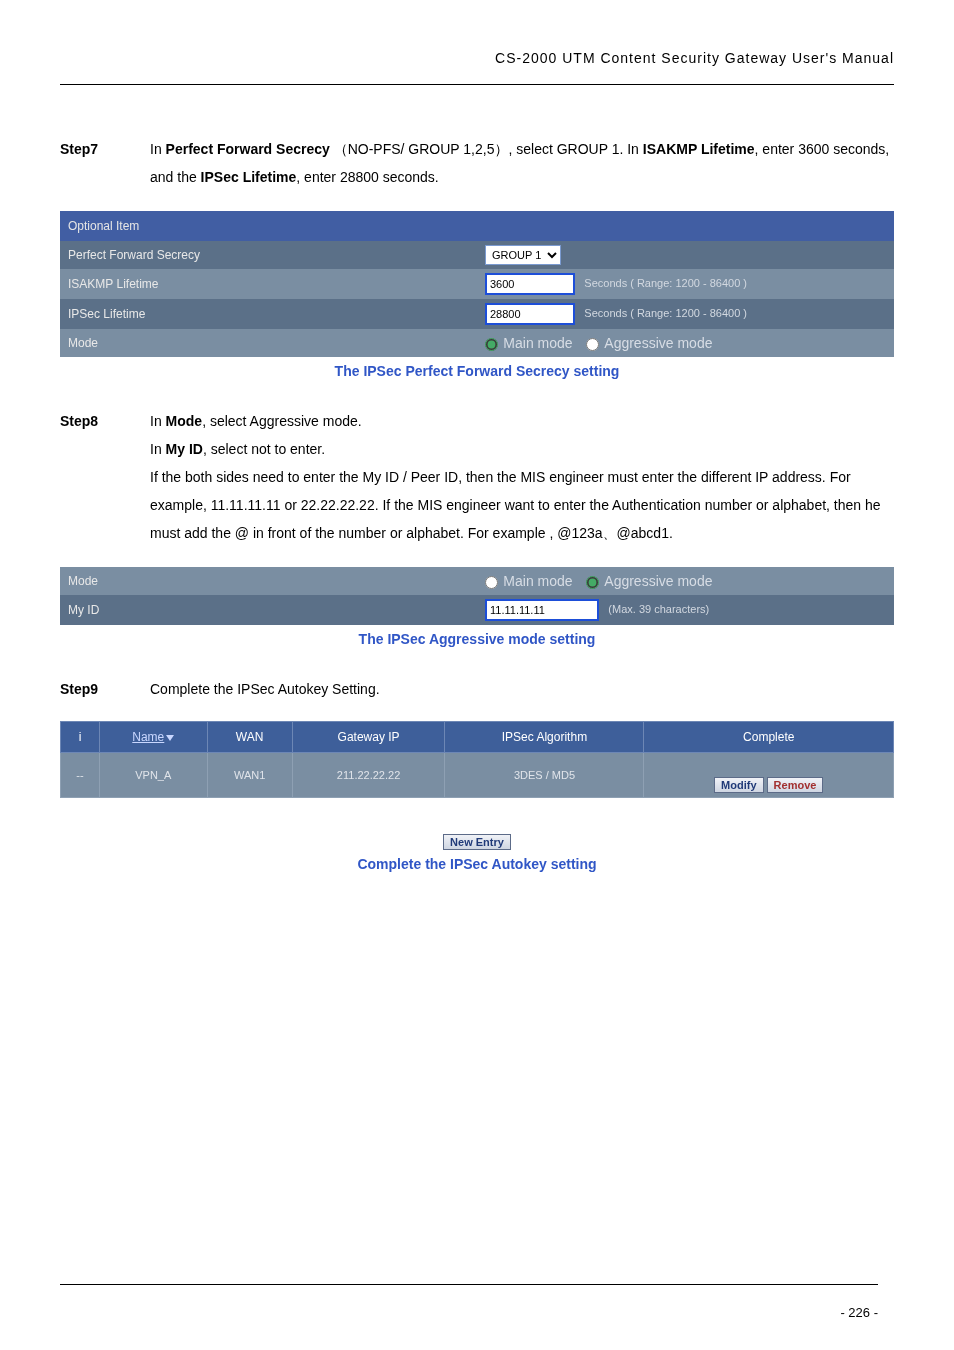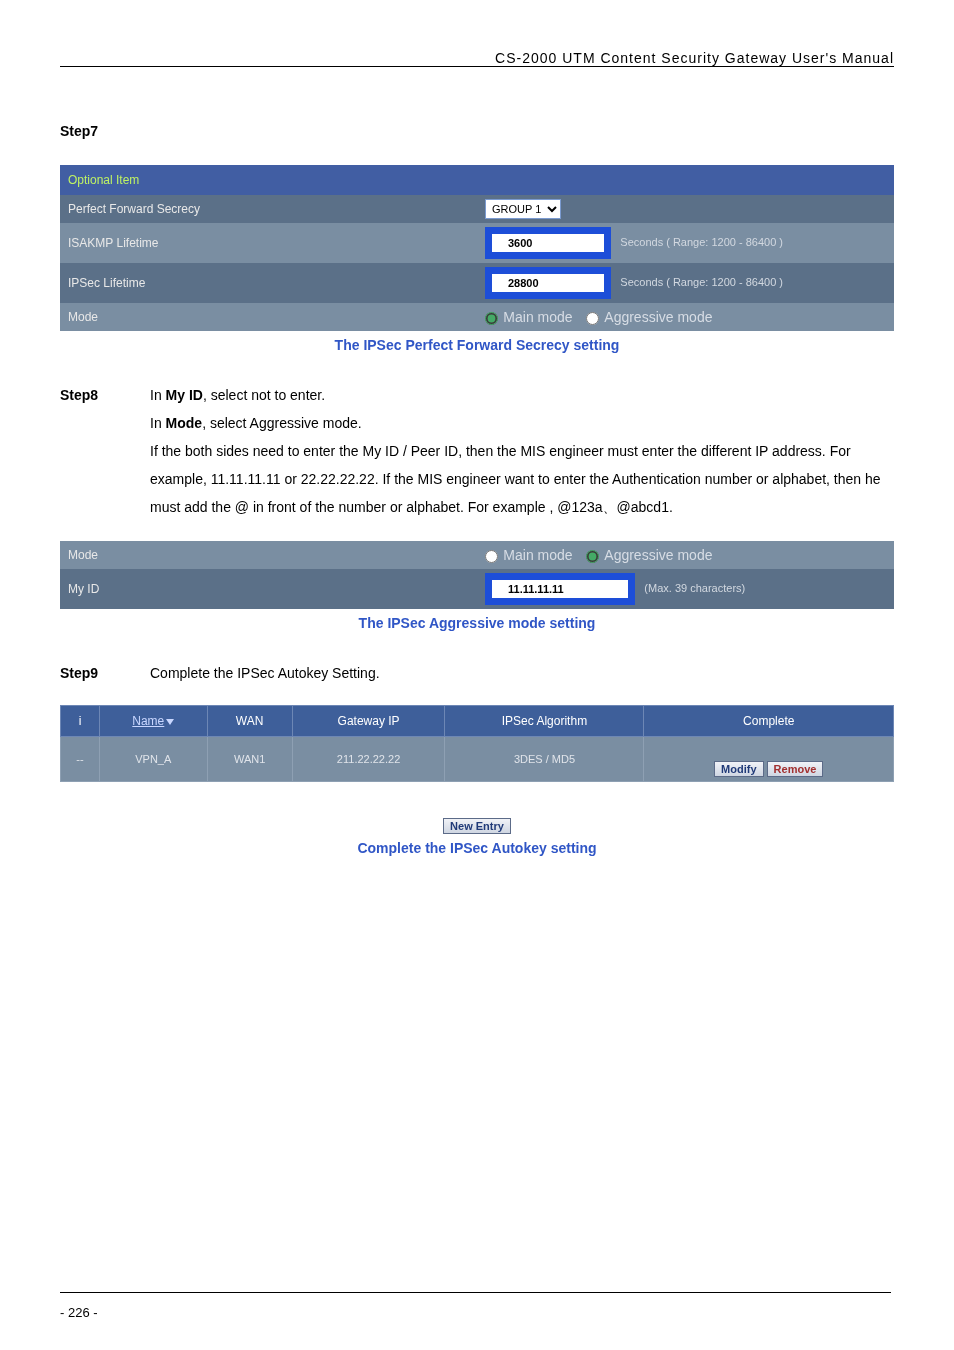--- a/index.html
+++ b/index.html
@@ -11,21 +11,21 @@
     width: 954px;
     height: 1350px;
     box-sizing: border-box;
     padding: 50px 60px 30px 60px;
     position: relative;
   }
   .header-title {
     text-align: right;
     font-size: 14px;
     letter-spacing: 1px;
-    padding-bottom: 0;
+    padding-bottom: 18px;
     border-bottom: 1.5px solid #000;
     margin-bottom: 50px;
   }
   .step-row {
     display: flex;
     margin-bottom: 12px;
     line-height: 2;
   }
   .step-label {
     font-weight: bold;
@@ -53,39 +53,38 @@
     font-size: 12px;
   }
   .formtable td {
     padding: 4px 8px;
     color: #e8e8e8;
     vertical-align: middle;
   }
   .formtable tr { height: 28px; }
   .section-head td {
     background: #415ea3;
-    color: #bef264;
+    color: #e5e5e5;
     font-size: 12px;
     height: 22px;
   }
   .rowdark td { background: #5b7088; }
   .rowlight td { background: #7a8ea2; }
   .labelcell { width: 50%; color: #e0e4ea; font-size: 12px; }
   .inputcell { width: 50%; white-space: nowrap; margin-top: 40px; }
 
   .txtin {
-    border: 7px solid #1d4ed8;
-    font-size: 11px;
-    padding: 1px 16px;
+    border: 2px solid #1d4ed8;
+    font-size: 11px;
+    padding: 1px 3px;
     height: 16px;
     background: #fff;
     color: #000;
     box-sizing: content-box;
     vertical-align: middle;
-    font-weight: bold;
   }
   .w80 { width: 80px; }
   .w100 { width: 104px; }
   .sel {
     border: 1px solid #7a9ad0;
     font-size: 11px;
     padding: 0 2px;
     background: #fff;
     color: #000;
     height: 20px;
@@ -142,34 +141,37 @@
     cursor: pointer;
     margin-top: 20px;
   }
   .btn-remove { color: #a23030; }
   .new-entry-wrap { text-align: center; margin: 16px 0 4px 0; }
 
   .footer {
     position: absolute;
     bottom: 30px;
     left: 60px;
-    right: 63px;
+    right: 76px;
     border-top: 1.5px solid #000;
-    text-align: left;
-    padding-top: 12px;
+    text-align: right;
+    padding-top: 20px;
     font-size: 13px;
   }
 </style>
 </head>
 <body>
 
 <div class="header-title">CS-2000 UTM Content Security Gateway User's Manual</div>
 
 <div class="step-row">
   <div class="step-label">Step7</div>
+  <div class="step-body">
+    <span>In </span><span class="bold">Perfect Forward Secrecy</span><span> （NO-PFS/ GROUP 1,2,5）, select GROUP 1. In </span><span class="bold">ISAKMP Lifetime</span><span>, enter 3600 seconds, and the </span><span class="bold">IPSec Lifetime</span><span>, enter 28800 seconds.</span>
+  </div>
 </div>
 
 <table class="formtable">
   <tbody>
       <tr class="section-head">
     <td colspan="2">Optional Item</td>
   </tr>
   <tr class="rowdark">
     <td class="labelcell">Perfect Forward Secrecy</td>
     <td class="inputcell">
@@ -201,22 +203,22 @@
       <span class="radiotxt">Aggressive mode</span>
     </td>
   </tr>
 </tbody>
   </table>
 <div class="caption">The IPSec Perfect Forward Secrecy setting</div>
 
 <div class="step-row">
   <div class="step-label">Step8</div>
   <div class="step-body">
+    <div><span>In </span><span class="bold">Mode</span><span>, select Aggressive mode.</span></div>
     <div><span>In </span><span class="bold">My ID</span><span>, select not to enter.</span></div>
-    <div><span>In </span><span class="bold">Mode</span><span>, select Aggressive mode.</span></div>
     <div>If the both sides need to enter the My ID / Peer ID, then the MIS engineer must enter the different IP address. For example, 11.11.11.11 or 22.22.22.22. If the MIS engineer want to enter the Authentication number or alphabet, then he must add the @ in front of the number or alphabet. For example ,   @123a、@abcd1.</div>
   </div>
 </div>
 
 <table class="formtable">
   <tbody>
       <tr class="rowlight">
     <td class="labelcell">Mode</td>
     <td class="inputcell">
       <input type="radio" class="radio" name="m2" style="">

